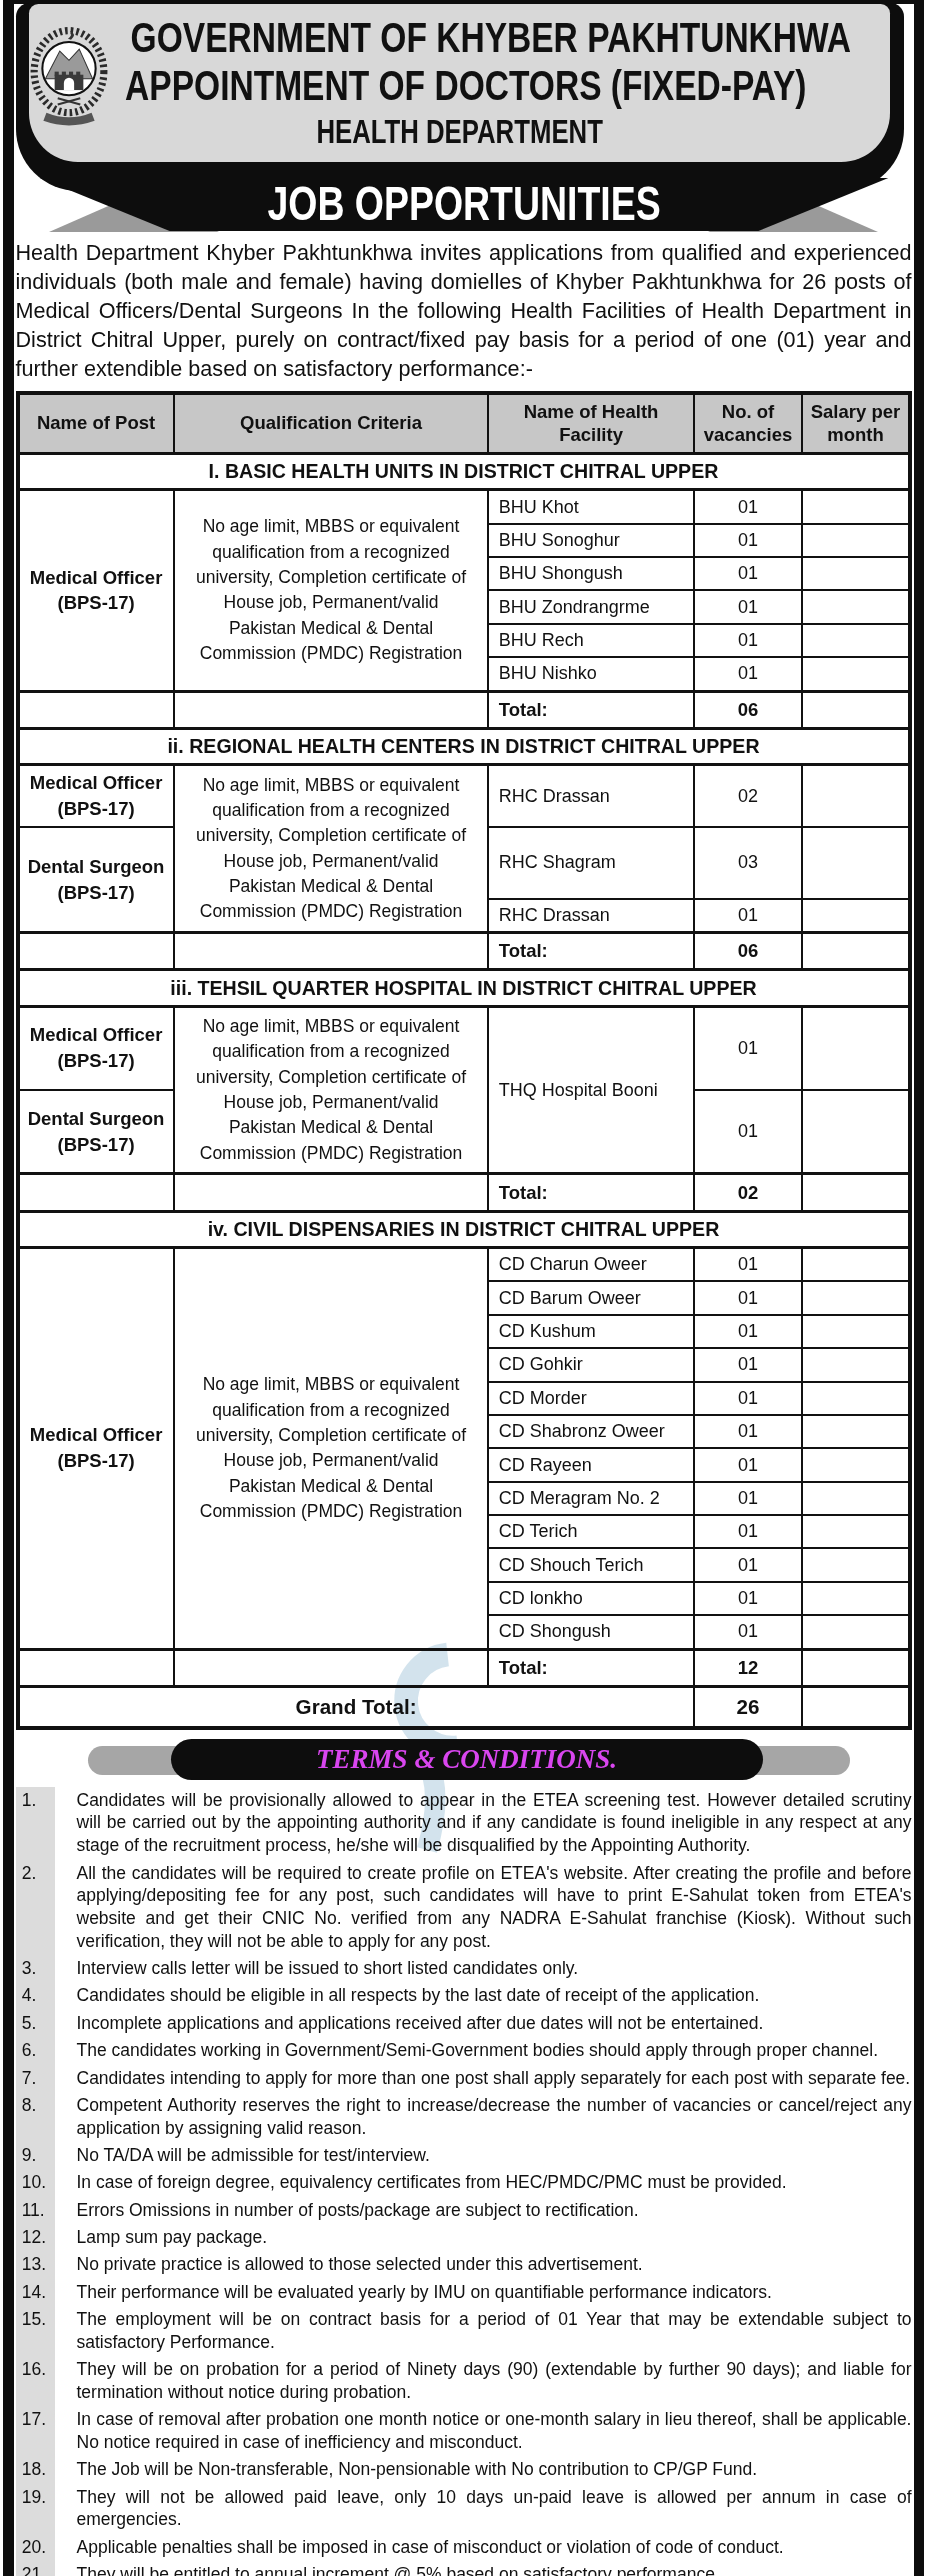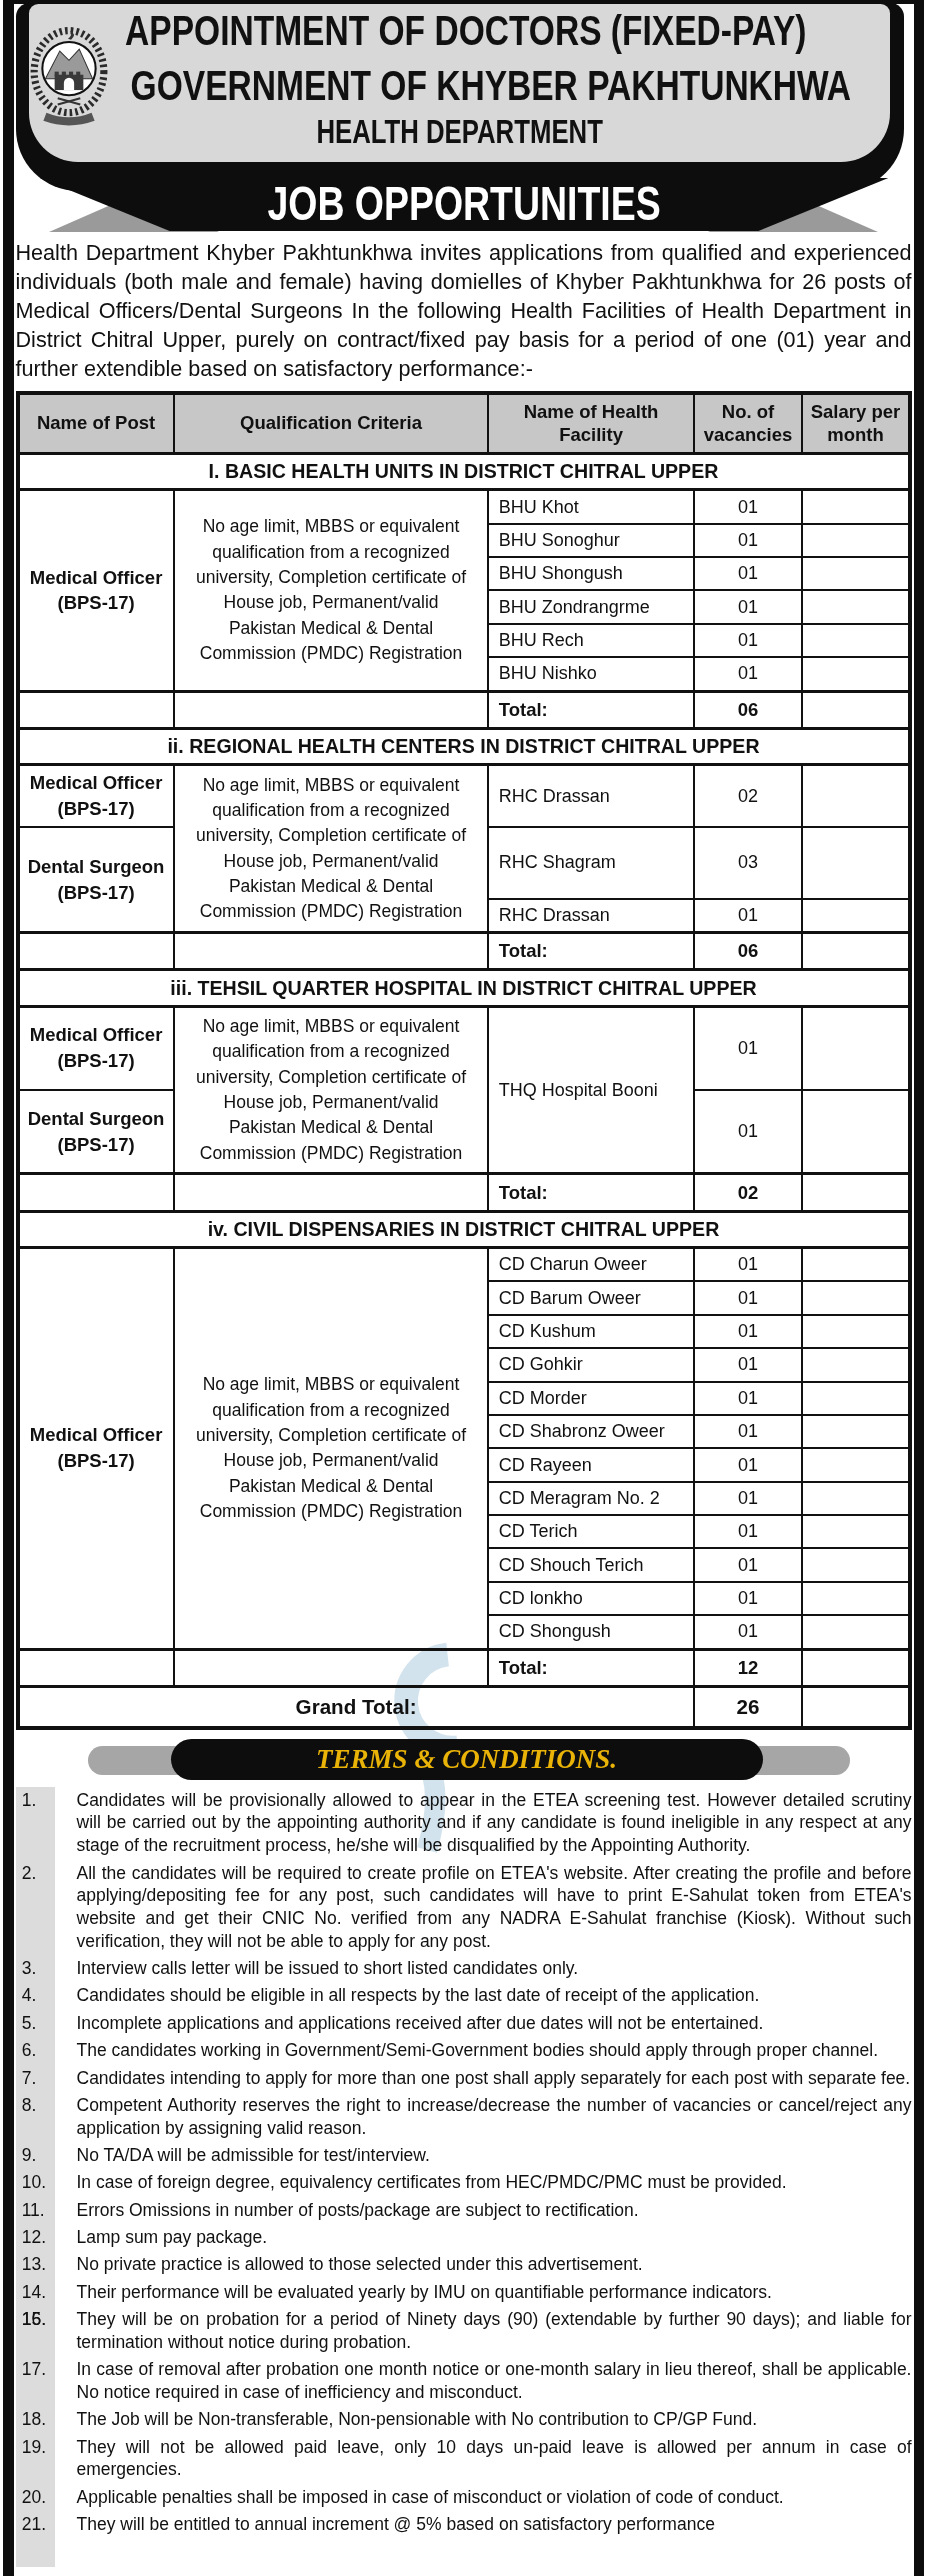--- a/index.html
+++ b/index.html
@@ -46,40 +46,40 @@
   td.total-val{font-weight:bold;font-size:18.5px;text-align:center;}
   td.grand-label{font-weight:bold;font-size:20.6px;text-align:center;padding:7.2px;}
   td.grand-val{font-weight:bold;font-size:20.6px;text-align:center;}
 
   
   .lower{position:relative;margin-top:7.2px;}
   .lower::before{content:"";position:absolute;left:0;top:49px;bottom:-31px;width:39px;background:#dcdcdc;z-index:0;}
   .tc-banner{position:relative;height:43px;margin:2.1px 0 8.2px;z-index:2;}
   .tc-gray{position:absolute;left:72px;right:62px;top:8.2px;height:29px;background:#a6a6a6;border-radius:14.4px;}
   .tc-black{position:absolute;left:155px;right:149px;top:1px;height:41px;background:#0d0d0d;border-radius:20.6px;
-            color:#eab308;text-align:center;font-family:"Liberation Serif",serif;font-style:italic;
+            color:#d946ef;text-align:center;font-family:"Liberation Serif",serif;font-style:italic;
             font-weight:bold;font-size:27px;line-height:41px;}
   .list{position:relative;z-index:1;}
   .item{position:relative;padding-left:61px;font-size:17.5px;line-height:1.3;text-align:justify;margin-bottom:4.6px;}
   .item .num{position:absolute;left:6.2px;top:0;width:47px;font-size:17.5px;}
 
   .watermark{position:absolute;left:355px;top:1613px;width:108px;height:258px;opacity:.45;z-index:0;}
 </style>
 </head>
 <body>
 
 <div class="page">
   <div class="border-top"></div>
   <div class="border-left"></div>
   <div class="border-right"></div>
 
   <div class="header-black">
     <div class="header-gray">
+      <div><span class="cond t1">GOVERNMENT OF KHYBER PAKHTUNKHWA</span></div>
       <div><span class="cond t2">APPOINTMENT OF DOCTORS (FIXED-PAY)</span></div>
-      <div><span class="cond t1">GOVERNMENT OF KHYBER PAKHTUNKHWA</span></div>
       <div><span class="cond t3">HEALTH DEPARTMENT</span></div>
     </div>
   </div>
   <svg class="emblem" viewBox="0 0 160 215">
     <ellipse cx="80" cy="98" rx="68" ry="80" fill="none" stroke="#2a2a2a" stroke-width="14" stroke-dasharray="5 6"></ellipse>
     <circle cx="80" cy="92" r="52" fill="#fff" stroke="#111" stroke-width="4"></circle>
     <path d="M78 34 q10 -8 4 -16 q14 6 2 18 Z" fill="#333"></path>
     <polygon points="34,112 62,58 80,76 100,54 126,112" fill="#9a9a9a" stroke="#333" stroke-width="2"></polygon>
     <polygon points="72,62 80,52 88,64 80,70" fill="#fff"></polygon>
     <rect x="52" y="104" width="56" height="30" fill="#3a3a3a"></rect>
@@ -327,21 +327,21 @@
           <div class="item"><span class="num">5.</span><span>Incomplete applications and applications received after due dates will not be entertained.</span></div>
           <div class="item"><span class="num">6.</span><span>The candidates working in Government/Semi-Government bodies should apply through proper channel.</span></div>
           <div class="item"><span class="num">7.</span><span>Candidates intending to apply for more than one post shall apply separately for each post with separate fee.</span></div>
           <div class="item"><span class="num">8.</span><span>Competent Authority reserves the right to increase/decrease the number of vacancies or cancel/reject any application by assigning valid reason.</span></div>
           <div class="item"><span class="num">9.</span><span>No TA/DA will be admissible for test/interview.</span></div>
           <div class="item"><span class="num">10.</span><span>In case of foreign degree, equivalency certificates from HEC/PMDC/PMC must be provided.</span></div>
           <div class="item"><span class="num">11.</span><span>Errors Omissions in number of posts/package are subject to rectification.</span></div>
           <div class="item"><span class="num">12.</span><span>Lamp sum pay package.</span></div>
           <div class="item"><span class="num">13.</span><span>No private practice is allowed to those selected under this advertisement.</span></div>
           <div class="item"><span class="num">14.</span><span>Their performance will be evaluated yearly by IMU on quantifiable performance indicators.</span></div>
-          <div class="item"><span class="num">15.</span></div>
+          <div class="item"><span class="num">15.</span><span>The employment will be on contract basis for a period of 01 Year that may be extendable subject to satisfactory Performance.</span></div>
           <div class="item"><span class="num">16.</span><span>They will be on probation for a period of Ninety days (90) (extendable by further 90 days); and liable for termination without notice during probation.</span></div>
           <div class="item"><span class="num">17.</span><span>In case of removal after probation one month notice or one-month salary in lieu thereof, shall be applicable. No notice required in case of inefficiency and misconduct.</span></div>
           <div class="item"><span class="num">18.</span><span>The Job will be Non-transferable, Non-pensionable with No contribution to CP/GP Fund.</span></div>
           <div class="item"><span class="num">19.</span><span>They will not be allowed paid leave, only 10 days un-paid leave is allowed per annum in case of emergencies.</span></div>
           <div class="item"><span class="num">20.</span><span>Applicable penalties shall be imposed in case of misconduct or violation of code of conduct.</span></div>
           <div class="item"><span class="num">21.</span><span>They will be entitled to annual increment @ 5% based on satisfactory performance</span></div>
         </div>
 
     </div>
   </div>

